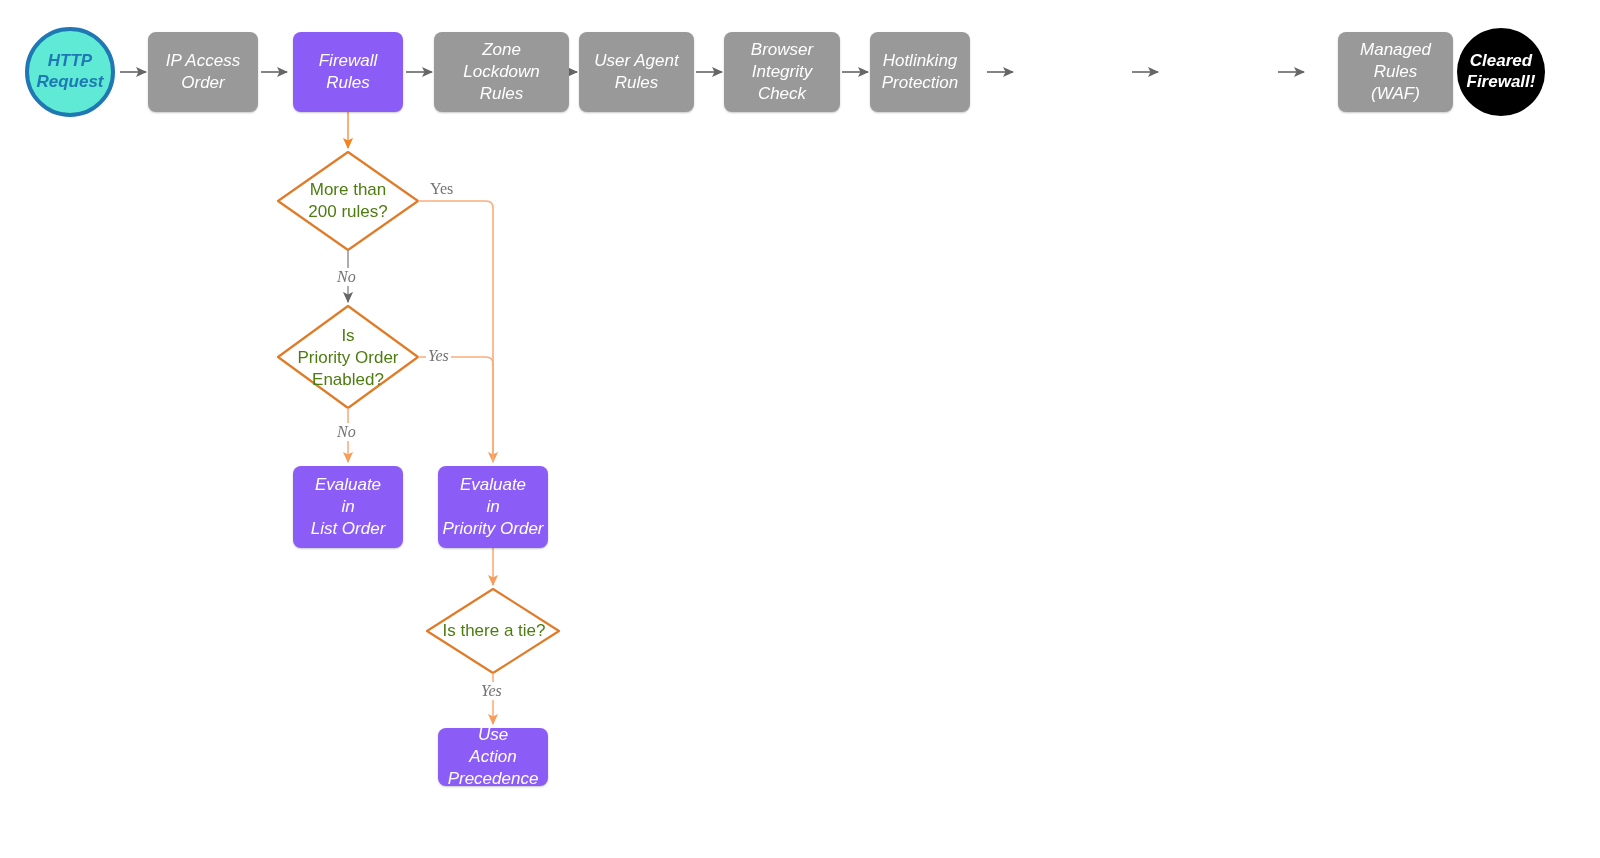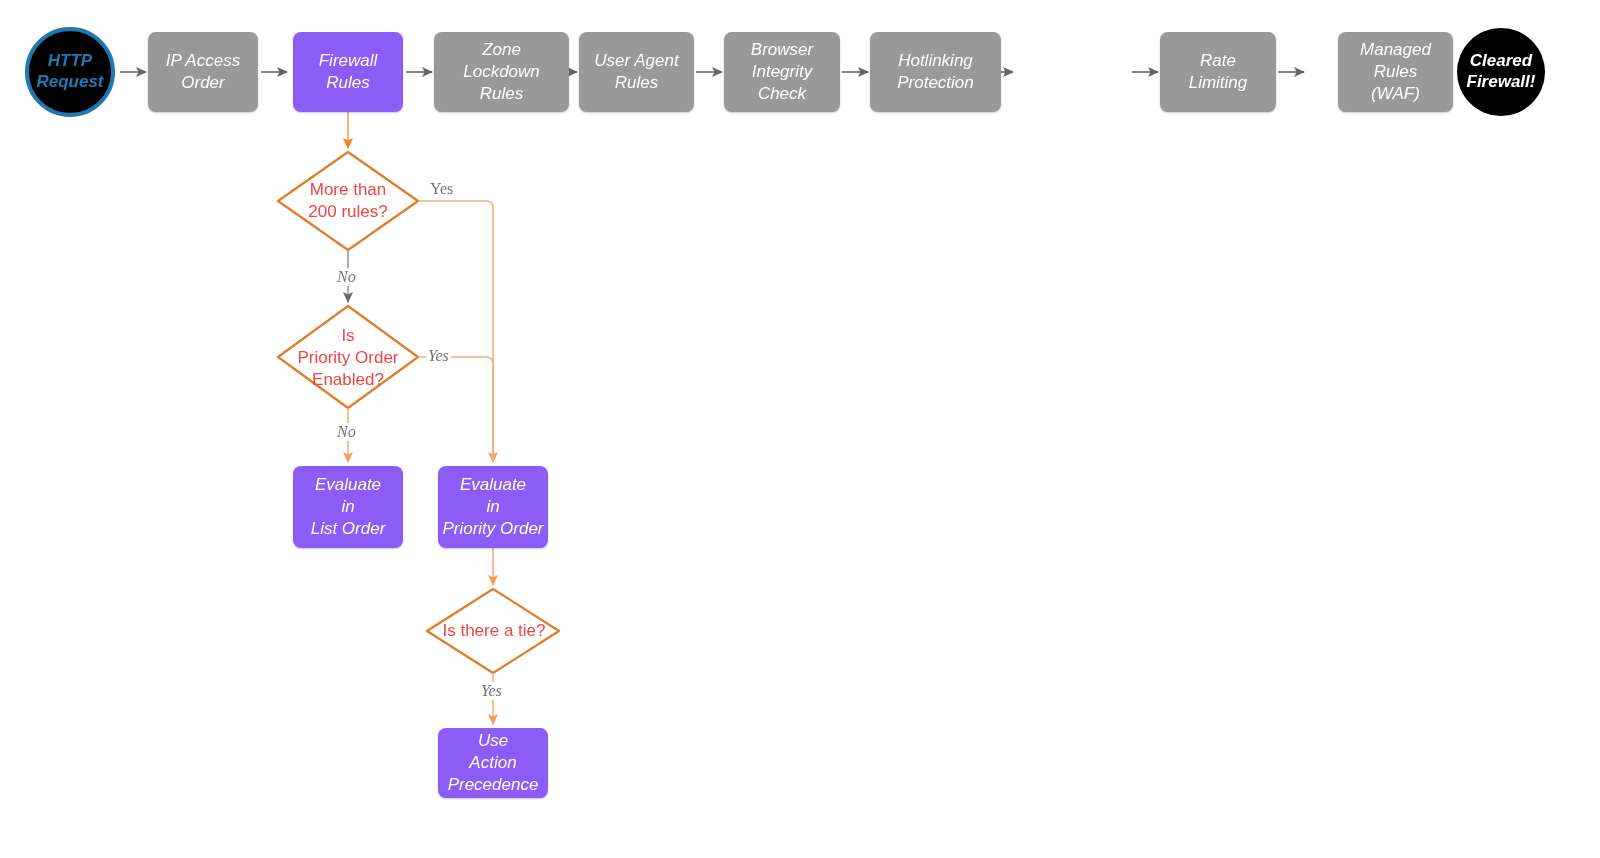--- a/index.html
+++ b/index.html
@@ -59,33 +59,33 @@
   .circle {
     border-radius: 50%;
   }
   .circle .label {
     font-style: italic;
     font-weight: bold;
     font-size: 17px;
     line-height: 1.22;
   }
   .circle.hollow {
-    background: #000000;
+    background: #5eead4;
     border: 4px solid #1f78b4;
   }
   .circle.hollow .label { color: #1f78b4; }
   .circle.filled {
     background: #000000;
   }
   .circle.filled .label { color: #ffffff; }
 
   
   .diamond .label {
     font-size: 17px;
-    color: #ef4444;
+    color: #4d7c0f;
     font-style: normal;
   }
 
   
   .edge-label {
     position: absolute;
     font-size: 16px;
     color: #737373;
     background: #ffffff;
     padding: 0 2px;
@@ -172,30 +172,26 @@
     <span class="label">User Agent
 Rules</span>
   </div>
 
   <div class="node procbox gray" style="left:724px; top:32px; width:116px; height:80px;">
     <span class="label">Browser
 Integrity
 Check</span>
   </div>
 
-  <div class="node procbox gray" style="left:870px; top:32px; width:131px; height:80px;">
+  <div class="node procbox gray" style="left:870px; top:32px; width:100px; height:80px;">
     <span class="label">Hotlinking
 Protection</span>
   </div>
 
 
-  <div class="node procbox gray" style="left:1160px; top:32px; width:116px; height:80px;">
-    <span class="label">Rate
-Limiting</span>
-  </div>
 
   <div class="node procbox gray" style="left:1306px; top:32px; width:115px; height:80px;margin-left:32px;">
     <span class="label">Managed
 Rules
 (WAF)</span>
   </div>
 
   <div class="node circle filled" style="left:1457px; top:28px; width:88px; height:88px;">
     <span class="label">Cleared
 Firewall!</span>
@@ -221,21 +217,21 @@
 in
 List Order</span>
   </div>
 
   <div class="node procbox orange" style="left:438px; top:466px; width:110px; height:82px;">
     <span class="label">Evaluate
 in
 Priority Order</span>
   </div>
 
-  <div class="node procbox orange" style="left:438px; top:728px; width:110px; height:70px;">
+  <div class="node procbox orange" style="left:438px; top:728px; width:110px; height:58px;">
     <span class="label">Use
 Action
 Precedence</span>
   </div>
 
   <div class="edge-label plain" style="left:428px; top:180px;">Yes</div>
 
   <div class="edge-label ital" style="left:335px; top:268px;">No</div>
 
   <div class="edge-label ital" style="left:426px; top:347px;">Yes</div>

